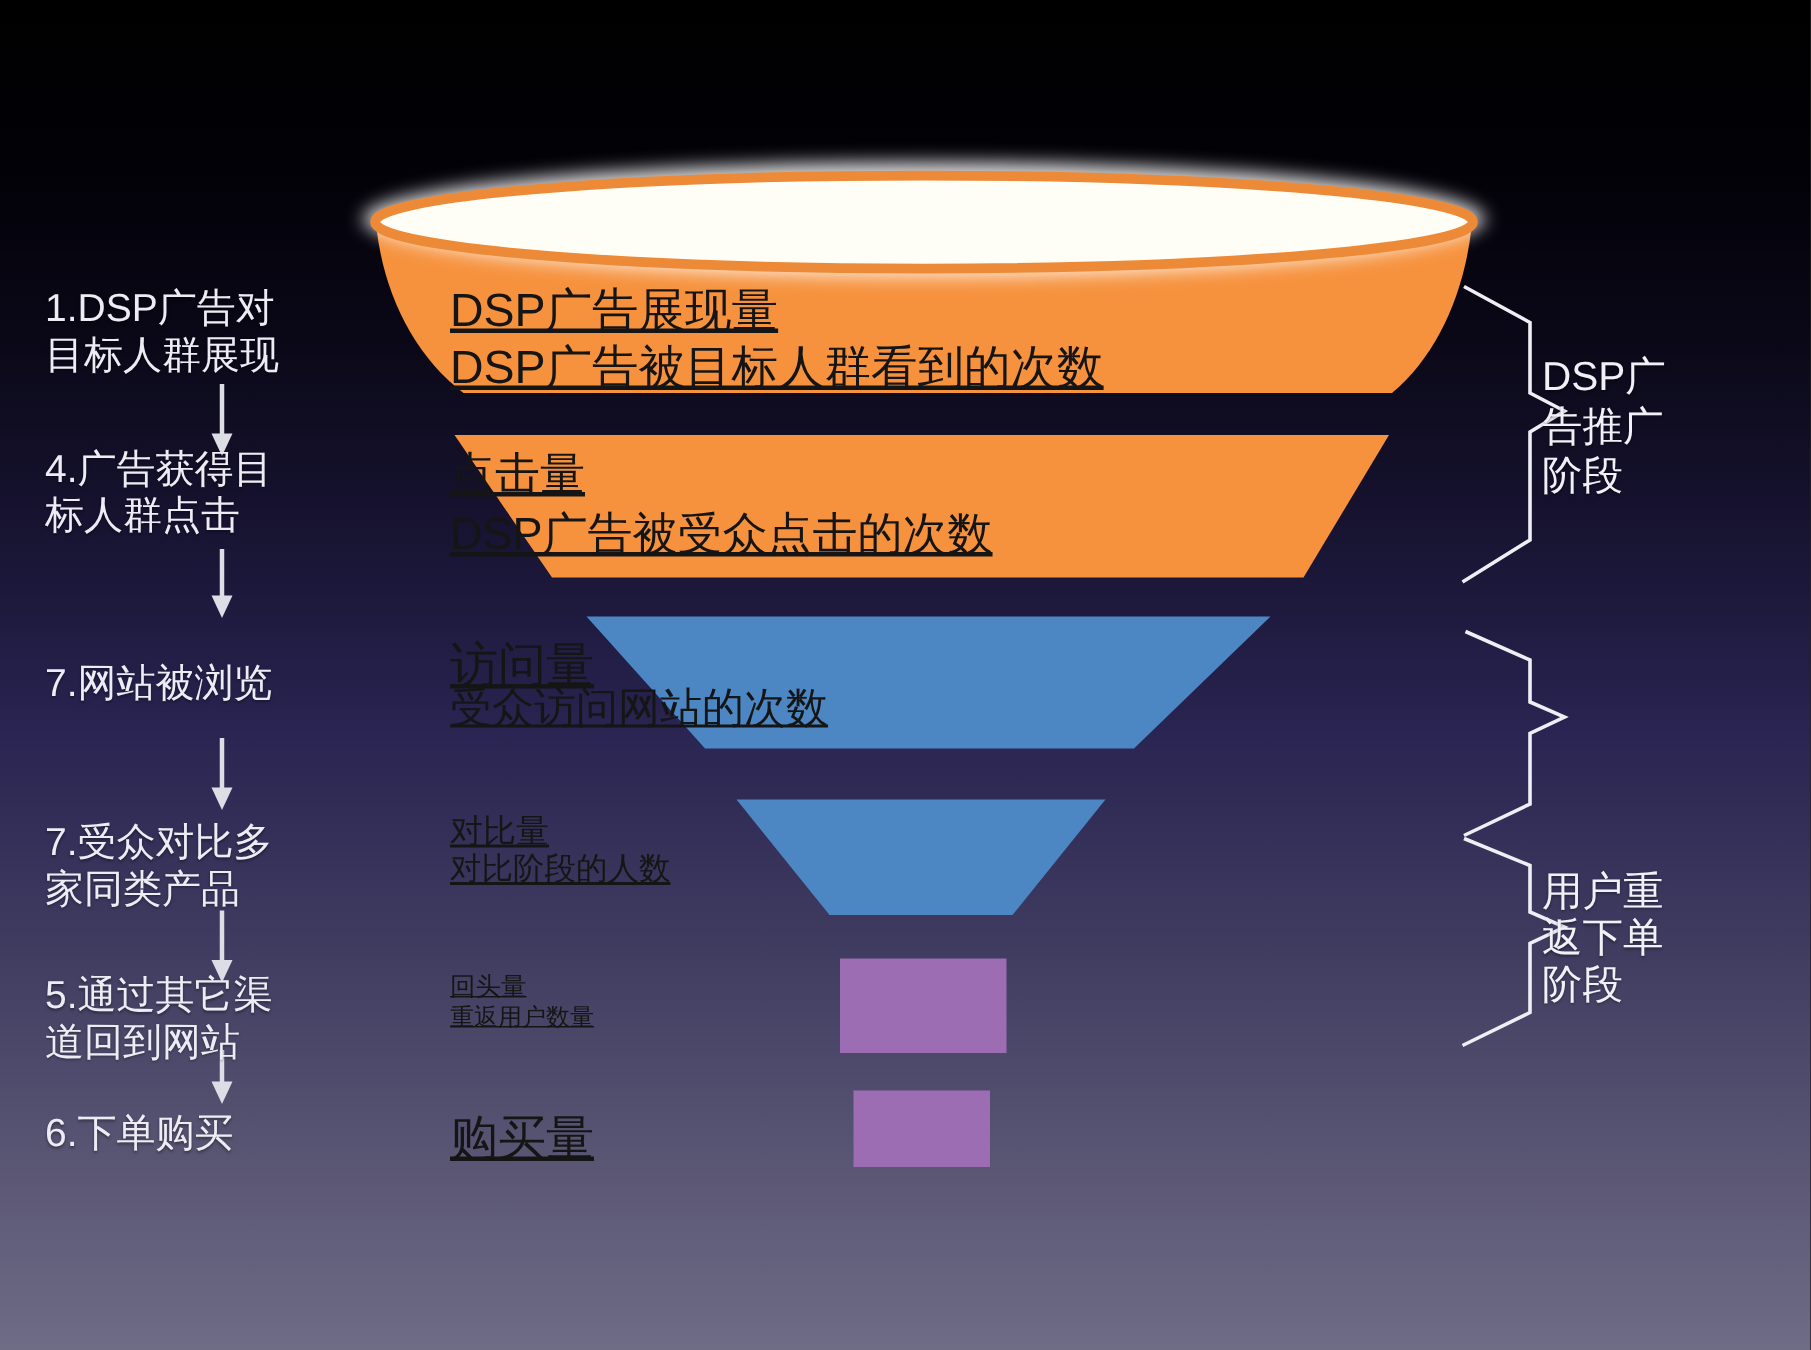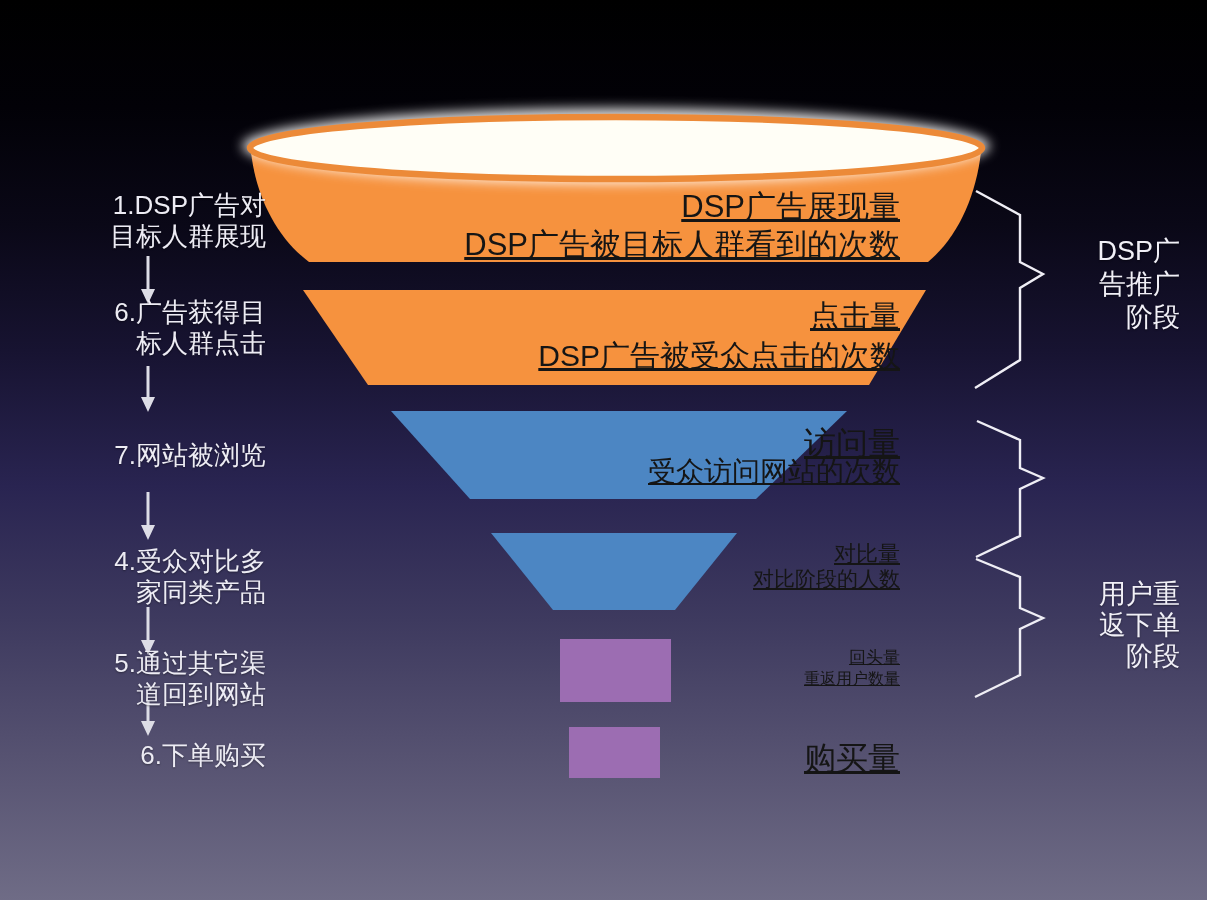--- a/index.html
+++ b/index.html
@@ -6,21 +6,21 @@
   .stage {
     position:relative;
     width:1207px; height:900px;
     overflow:hidden;
     font-family:"Liberation Sans", sans-serif;
     background: linear-gradient(180deg,
       #000000 0%, #020107 12%, #0a0817 25%, #171331 39%,
       #292451 54%, #3e3a5f 69%, #565271 84%, #6f6c86 100%);
   }
   svg.layer { position:absolute; left:0; top:0; }
-  .txt { position:absolute; text-align:right; white-space:pre-line; }
+  .txt { position:absolute; text-align:left; white-space:pre-line; }
   .step {
     left:30px; width:236px;
     color:#edecf4; font-size:26px; line-height:31px;
     text-shadow:0 1px 2px rgba(0,0,0,.4);
   }
   .ftxt { left:300px; width:600px; color:#151515; font-weight:400;text-decoration:underline; }
   .rlabel {
     left:1028px; width:152px;
     color:#f1f0f7; font-size:27px; line-height:33px;
     text-shadow:0 1px 2px rgba(0,0,0,.4);
@@ -71,24 +71,24 @@
 
     <g stroke-width="2.4" fill="none" stroke-linejoin="miter" stroke="#EFEEF5">
       <polyline points="976,191 1020,215 1020,262 1043,274 1020,288 1020,360 975,388"></polyline>
       <polyline points="977,421 1020,440 1020,468 1043,478 1020,489 1020,536 976,557"></polyline>
       <polyline points="976,559 1020,577 1020,608 1043,618 1020,629 1020,675 975,697"></polyline>
     </g>
   </svg>
 
   <div class="txt step" style="top:190px">1.DSP广告对
 目标人群展现</div>
-  <div class="txt step" style="top:297px">6.广告获得目
+  <div class="txt step" style="top:297px">4.广告获得目
 标人群点击</div>
   <div class="txt step" style="top:440px">7.网站被浏览</div>
-  <div class="txt step" style="top:546px">4.受众对比多
+  <div class="txt step" style="top:546px">7.受众对比多
 家同类产品</div>
   <div class="txt step" style="top:648px">5.通过其它渠
 道回到网站</div>
   <div class="txt step" style="top:740px">6.下单购买</div>
 
   <div class="txt ftxt" style="top:186px; font-size:31px">DSP广告展现量</div>
   <div class="txt ftxt" style="top:224px; font-size:31px">DSP广告被目标人群看到的次数</div>
 
   <div class="txt ftxt" style="top:296px; font-size:30px">点击量</div>
   <div class="txt ftxt" style="top:336px; font-size:30px">DSP广告被受众点击的次数</div>

